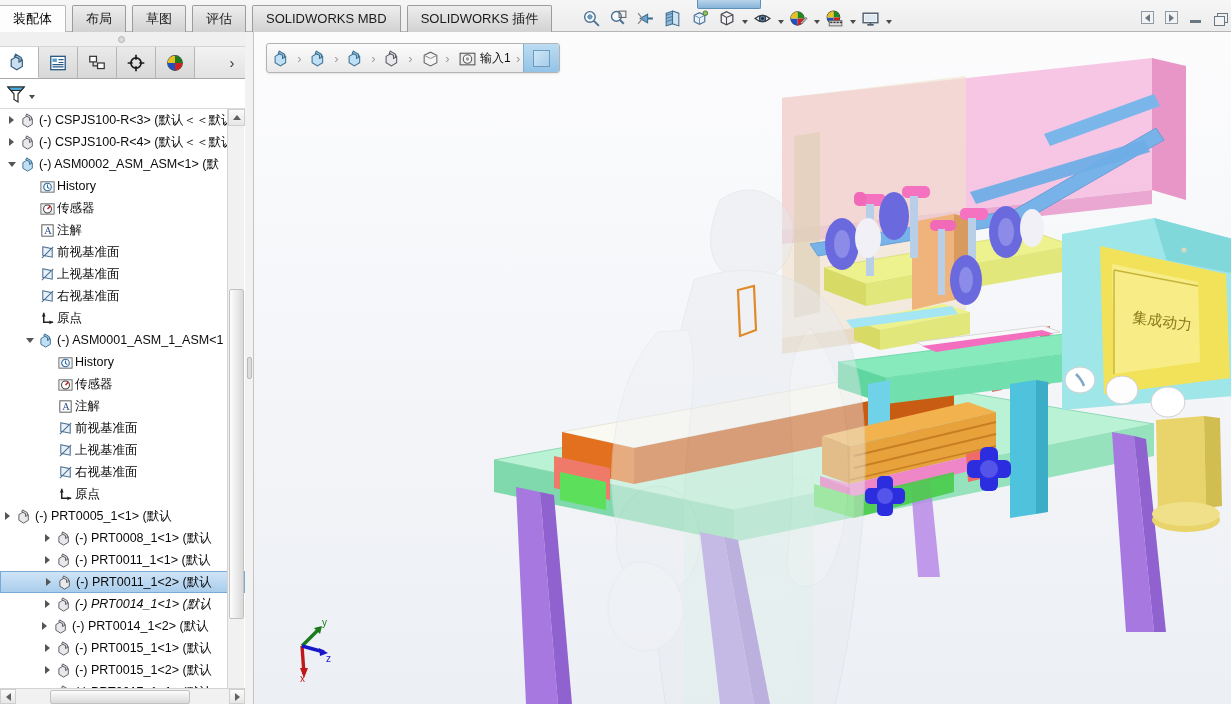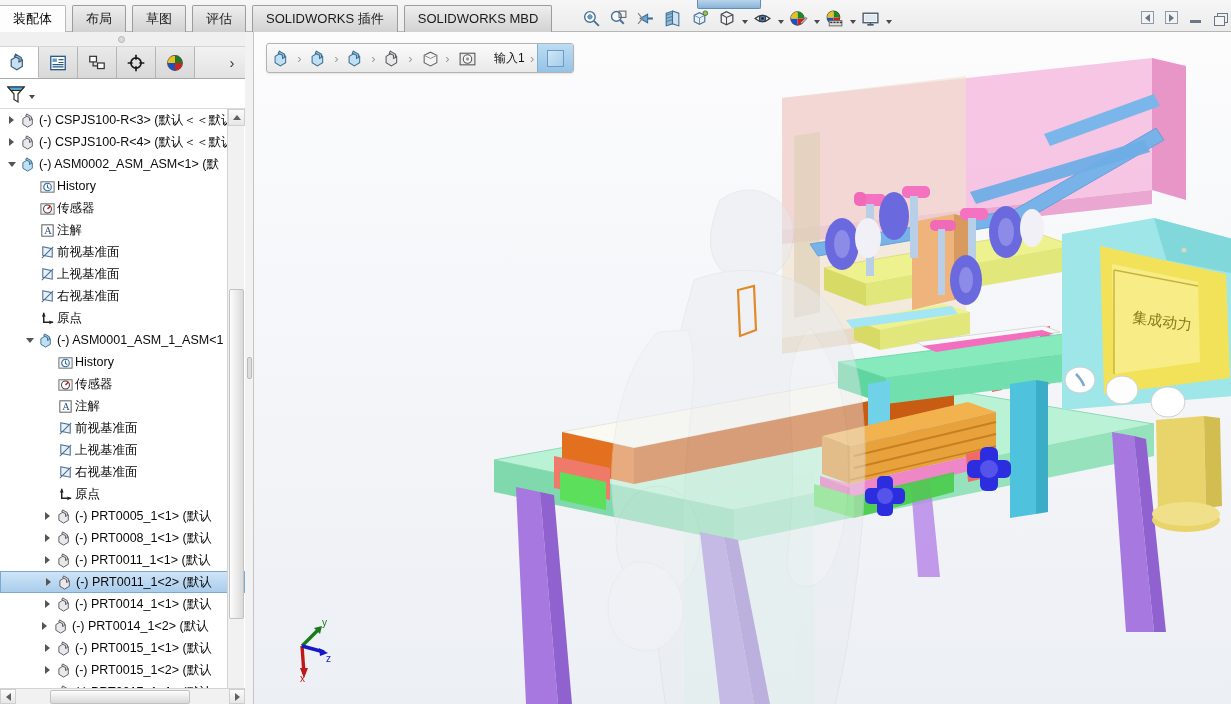--- a/index.html
+++ b/index.html
@@ -225,22 +225,22 @@
 
 <div id="app">
 
   <div class="ribbon-bar">
     <div class="pinned-menu"></div>
     <div class="tabs" id="ribbon-tabs">
         <div class="tab active first">装配体</div>
         <div class="tab">布局</div>
         <div class="tab">草图</div>
         <div class="tab">评估</div>
+        <div class="tab">SOLIDWORKS MBD</div>
         <div class="tab">SOLIDWORKS 插件</div>
-        <div class="tab">SOLIDWORKS MBD</div>
       </div>
     <div class="view-toolbar" id="view-toolbar">
         <div class="tool-item">
           <div class="tool-btn">
             <svg width="19" height="19" viewBox="0 0 18 18">
               <circle cx="7.5" cy="7.5" r="5" fill="#f6fbff" stroke="#4a6e92" stroke-width="1.3"></circle>
               <path d="M11.2 11.2 L16 16" fill="none" stroke="#4a6e92" stroke-width="1.8"></path>
               <path d="M5 7.5 L10 7.5 M7.5 5 L7.5 10" fill="none" stroke="#5a8ab0" stroke-width="1.1"></path>
               <circle cx="7.5" cy="7.5" r="1.8" fill="none" stroke="#5a8ab0" stroke-width="1"></circle>
             </svg>
@@ -616,21 +616,21 @@
           <div class="twisty"></div>
           <div class="tree-icon">
             <svg width="17" height="17" viewBox="0 0 18 18">
               <path d="M5 3 L5 13 L15 13" fill="none" stroke="#222" stroke-width="1.6"></path>
               <path d="M5 3 L3 7 L7 7 Z" fill="#222"></path>
               <path d="M15 13 L11 11 L11 15 Z" fill="#222"></path>
             </svg>
           </div>
           <div class="tree-label">原点</div>
         </div>
-        <div class="tree-row" style="padding-left: 40px;">
+        <div class="tree-row" style="">
           <div class="twisty">
             <div class="twisty-r"></div>
           </div>
           <div class="tree-icon">
             <svg width="17" height="17" viewBox="0 0 18 18">
               <path d="M2 7 L7 4 L12 7 L12 13 L7 16 L2 13 Z" fill="#e9e9ec" stroke="#5a5a62" stroke-width="1"></path>
               <path d="M6 2 L11 5 L11 8 L9 9 L9 6 L5 4 Z" fill="#d8d8de" stroke="#5a5a62" stroke-width="1"></path>
             </svg>
           </div>
           <div class="tree-label">(-) PRT0005_1&lt;1&gt;  (默认</div>
@@ -664,21 +664,21 @@
             <div class="twisty-r"></div>
           </div>
           <div class="tree-icon">
             <svg width="17" height="17" viewBox="0 0 18 18">
               <path d="M2 7 L7 4 L12 7 L12 13 L7 16 L2 13 Z" fill="#e9e9ec" stroke="#5a5a62" stroke-width="1"></path>
               <path d="M6 2 L11 5 L11 8 L9 9 L9 6 L5 4 Z" fill="#d8d8de" stroke="#5a5a62" stroke-width="1"></path>
             </svg>
           </div>
           <div class="tree-label">(-) PRT0011_1&lt;2&gt;  (默认</div>
         </div>
-        <div class="tree-row" style="padding-left: 40px;">
+        <div class="tree-row" style="padding-left: 40px; font-style: italic;">
           <div class="twisty">
             <div class="twisty-r"></div>
           </div>
           <div class="tree-icon">
             <svg width="17" height="17" viewBox="0 0 18 18">
               <path d="M2 7 L7 4 L12 7 L12 13 L7 16 L2 13 Z" fill="#e9e9ec" stroke="#5a5a62" stroke-width="1"></path>
               <path d="M6 2 L11 5 L11 8 L9 9 L9 6 L5 4 Z" fill="#d8d8de" stroke="#5a5a62" stroke-width="1"></path>
             </svg>
           </div>
           <div class="tree-label">(-) PRT0014_1&lt;1&gt;  (默认</div>
@@ -980,21 +980,21 @@
             <path d="M3 6 L9 9 L15 6" fill="none" stroke="#888" stroke-width="0.9"></path>
           </svg>
         </div>
         <div class="bc-sep">›</div>
         <div class="bc-item">
           <svg width="19" height="19" viewBox="0 0 18 18">
             <rect x="2" y="4" width="14" height="11" fill="#ececec" stroke="#555" stroke-width="1"></rect>
             <circle cx="9" cy="9.5" r="4" fill="#f8f8f8" stroke="#555" stroke-width="1"></circle>
             <circle cx="9" cy="9.5" r="1.6" fill="#999"></circle>
           </svg>
-          <span style="margin-left: 17px;">输入1</span>
+          <span style="margin-left: 3px;">输入1</span>
         </div>
         <div class="bc-sep">›</div>
         <div class="bc-item last">
           <div class="bc-face"></div>
         </div>
       </div>
 
     <svg class="triad" viewBox="0 0 70 70">
       <line x1="28" y1="34" x2="30" y2="62" stroke="#c01818" stroke-width="3.4"></line>
       <polygon points="30,66 26,56 34,56" fill="#c01818"></polygon>

